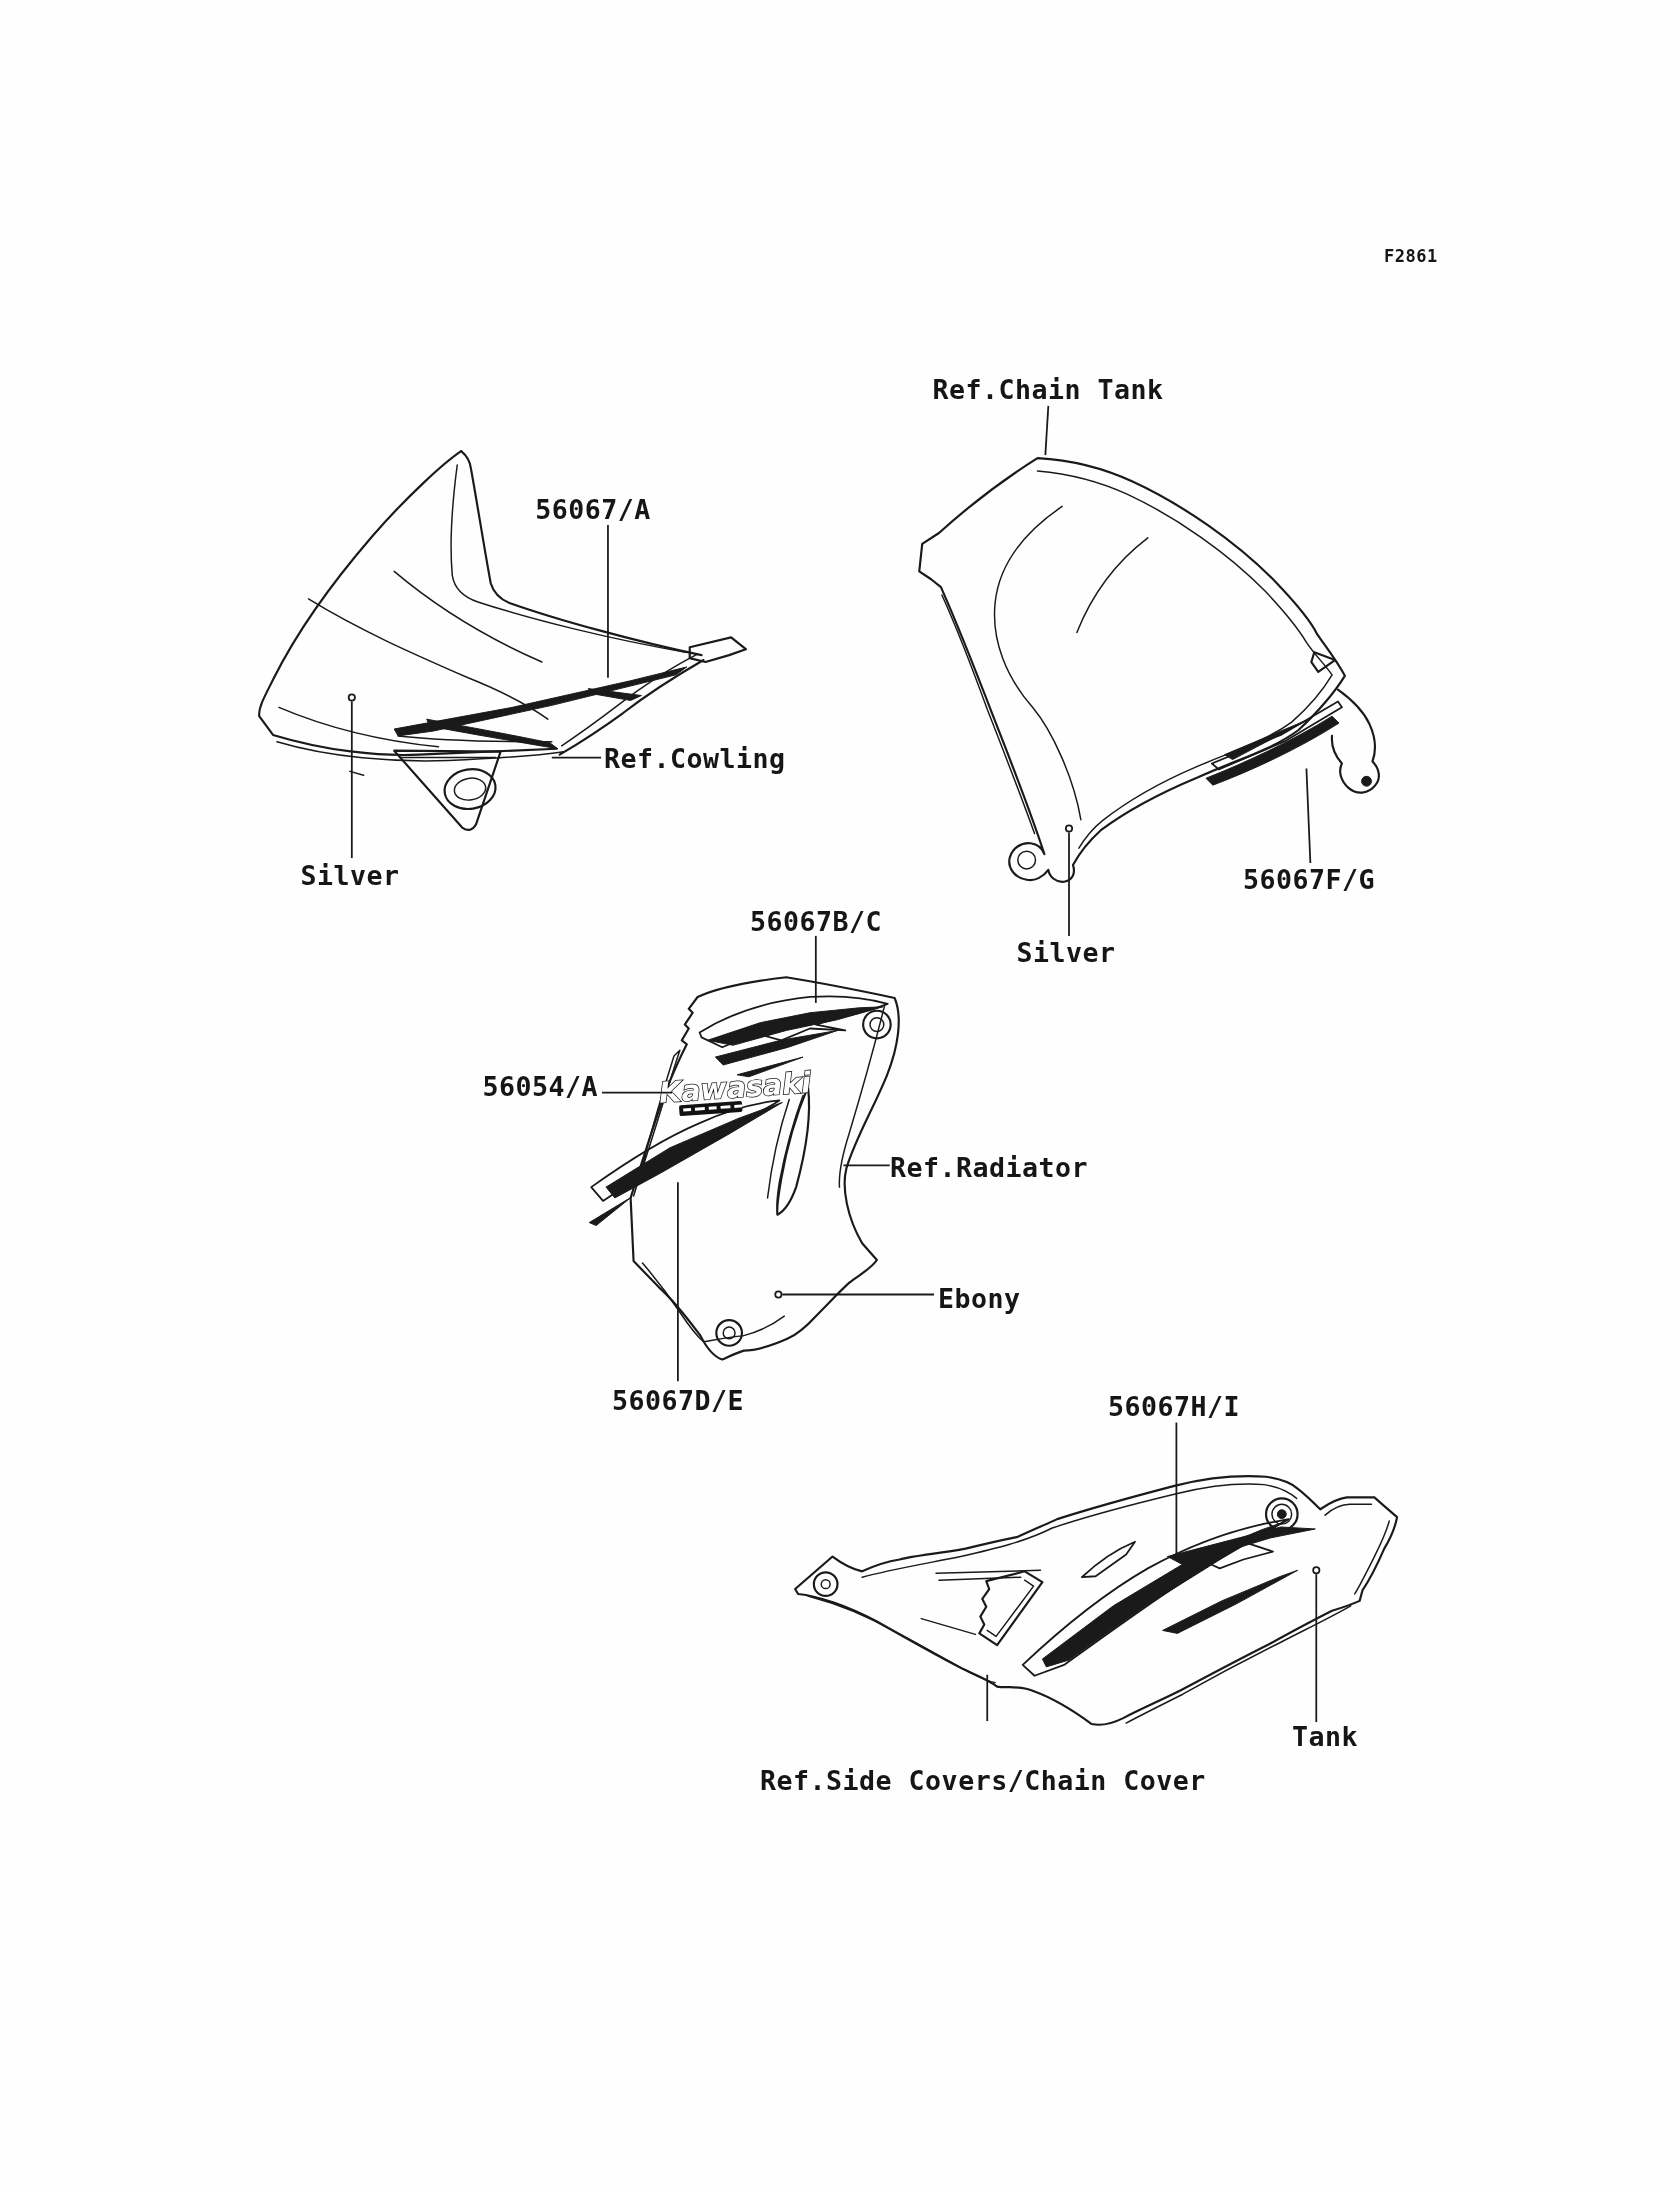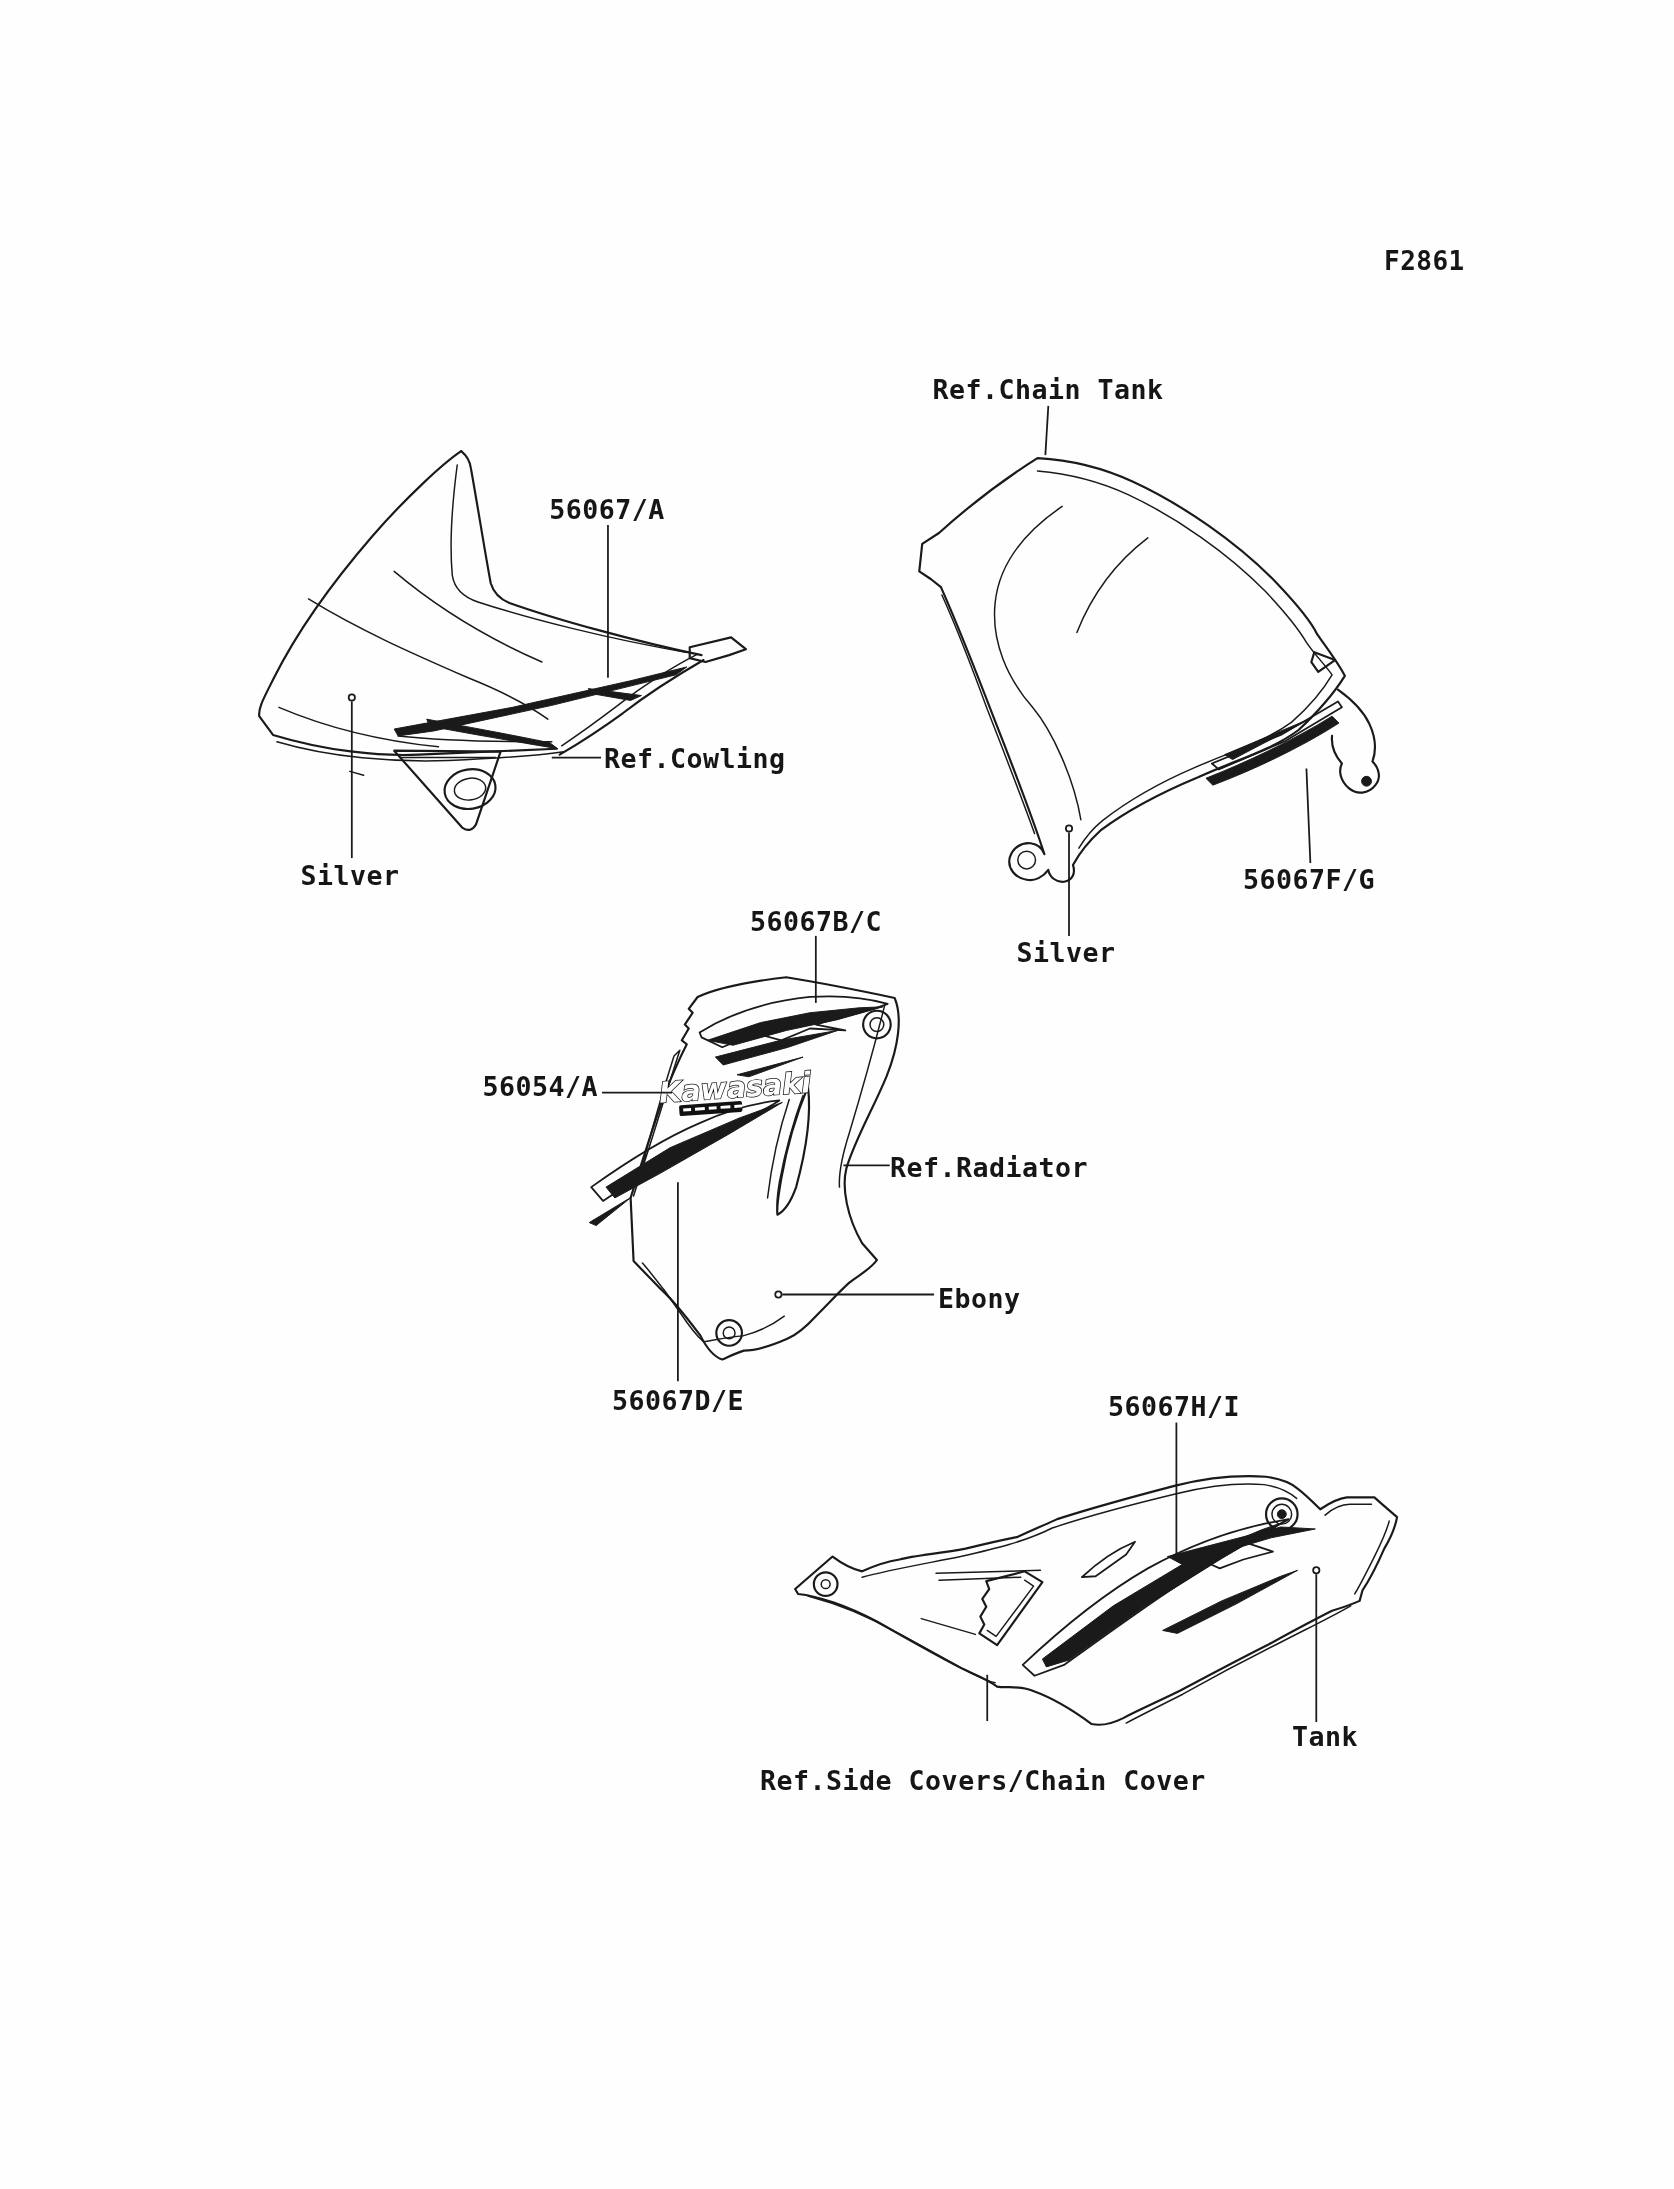--- a/index.html
+++ b/index.html
@@ -14,21 +14,21 @@
   .lbl{
     position:absolute;
     font:bold 26.6px "DejaVu Sans Mono", monospace;
     letter-spacing:0.5px;
     color:#161616;
     white-space:nowrap;
     line-height:1;
   }
   .lbl.center{transform:translateX(-50%);}
   .lbl.right{transform:translateX(-100%);text-align:center;}
-  .lbl.code{font-size:26px;letter-spacing:0.5px;}
+  .lbl.code{font-size:17px;letter-spacing:0.5px;}
   .outline{fill:none;stroke:#1a1a1a;stroke-width:2.2;stroke-linejoin:round;stroke-linecap:round;}
   .thin{fill:none;stroke:#1a1a1a;stroke-width:1.5;stroke-linejoin:round;stroke-linecap:round;}
   .decal{fill:#1a1a1a;stroke:#1a1a1a;stroke-width:1;stroke-linejoin:round;}
   .decalo{fill:none;stroke:#1a1a1a;stroke-width:1.8;stroke-linejoin:round;}
   .leader{stroke:#1a1a1a;stroke-width:1.8;fill:none;}
   .dot{fill:#fdfefd;stroke:#1a1a1a;stroke-width:1.8;}
 </style>
 </head>
 <body>
 
@@ -202,21 +202,21 @@
 
     <line class="leader" x1="1194" y1="1444" x2="1194" y2="1580"></line>
     <line class="leader" x1="1002" y1="1747" x2="1002" y2="1700"></line>
     <circle class="dot" cx="1336" cy="1594" r="3.2"></circle>
     <line class="leader" x1="1336" y1="1598" x2="1336" y2="1748"></line>
   </g>
 </svg>
 
   <div class="lbl code" style="left:1384px;top:248px;">F2861</div>
 
-  <div class="lbl center" style="left:607px;top:497px;">56067/A</div>
+  <div class="lbl center" style="left:593px;top:497px;">56067/A</div>
   <div class="lbl" style="left:604px;top:746px;">Ref.Cowling</div>
   <div class="lbl center" style="left:350px;top:863px;">Silver</div>
 
   <div class="lbl center" style="left:1048px;top:377px;">Ref.Chain Tank</div>
   <div class="lbl center" style="left:1309px;top:867px;">56067F/G</div>
   <div class="lbl center" style="left:1066px;top:940px;">Silver</div>
 
   <div class="lbl center" style="left:816px;top:909px;">56067B/C</div>
   <div class="lbl right" style="left:598px;top:1074px;">56054/A</div>
   <div class="lbl" style="left:890px;top:1155px;">Ref.Radiator</div>

